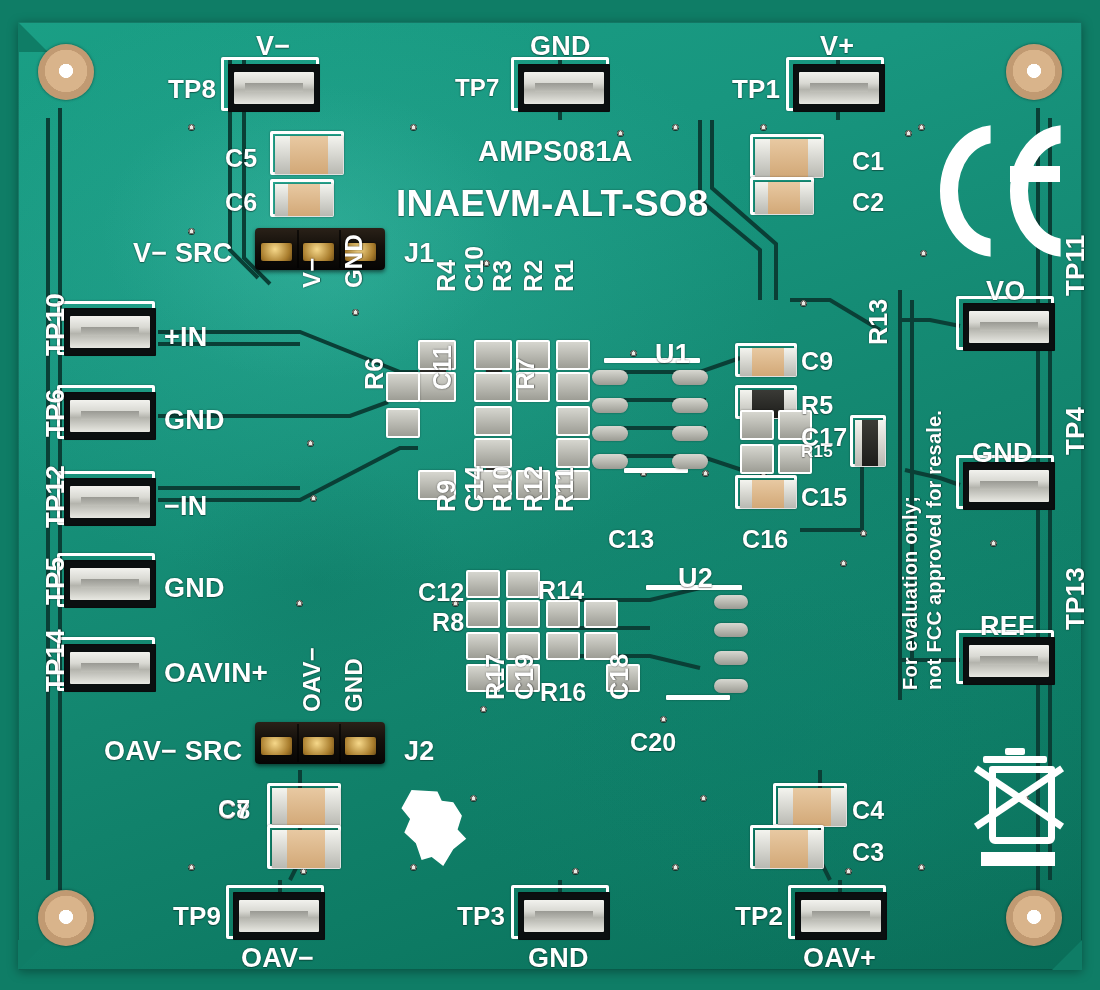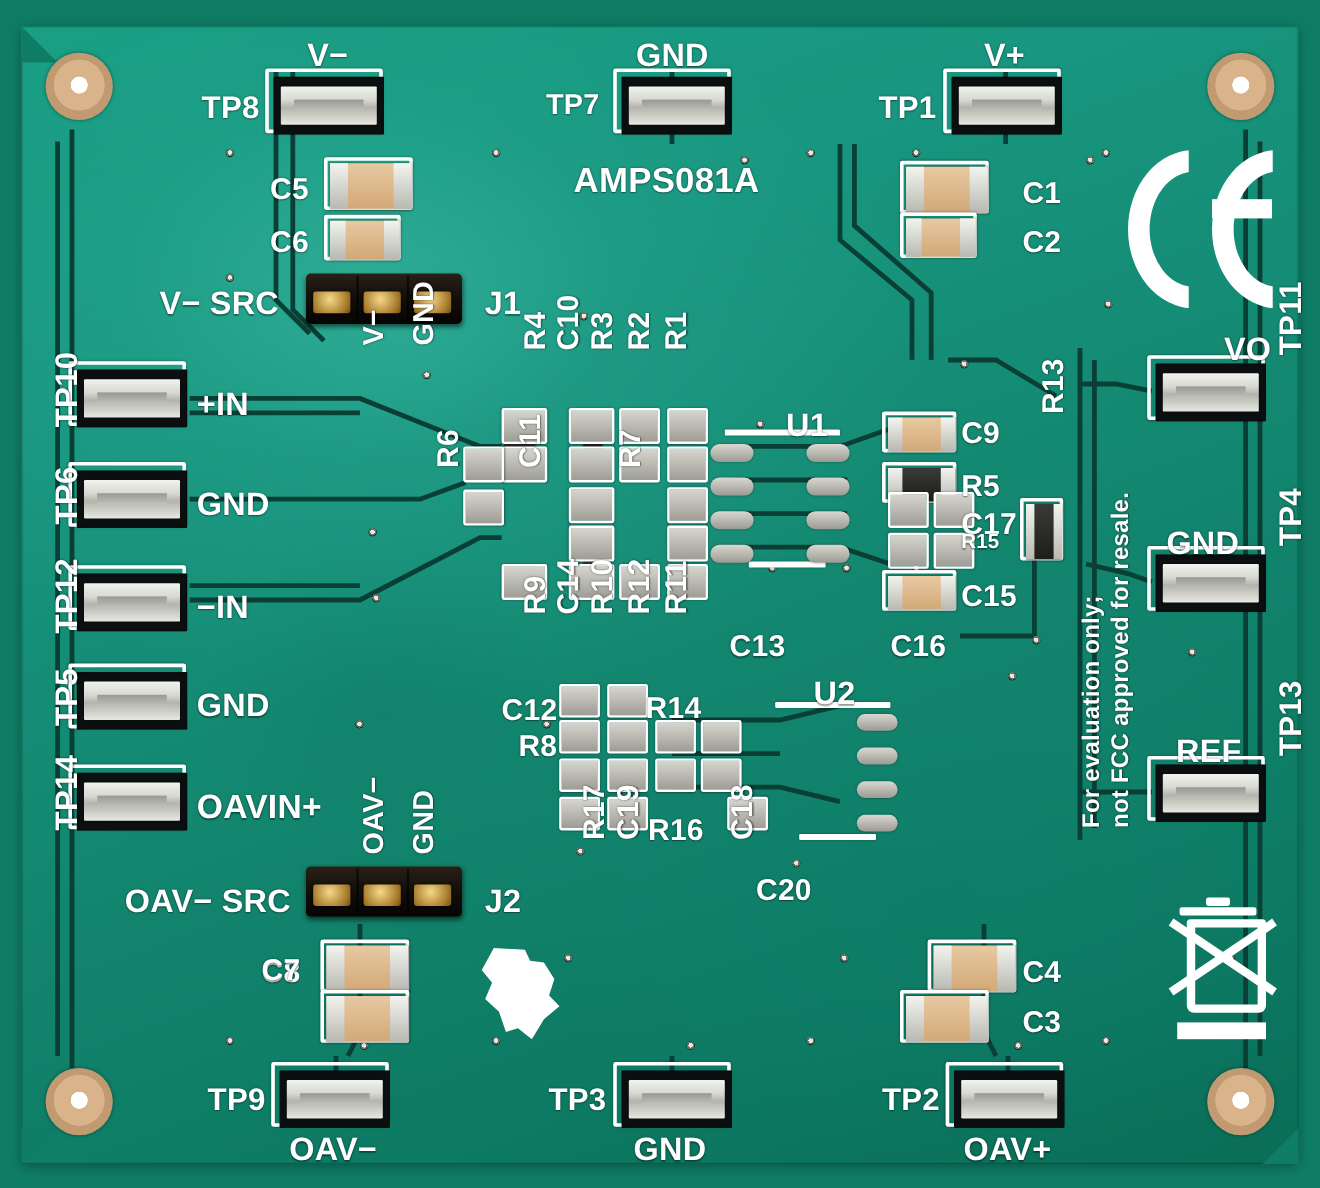--- a/index.html
+++ b/index.html
@@ -302,21 +302,21 @@
       </div>
       <div class="silk" style="left:42px;top:692px;font-size:26px;transform-origin:left top;transform:rotate(-90deg);">TP14</div>
       <div class="silk" style="left:164px;top:659px;font-size:28px;">OAVIN+</div>
       <div style="position:absolute;left:963px;top:303px;width:92px;height:48px;">
         <div class="silkbox" style="left:-7px;top:-7px;width:92px;height:48px;"></div>
         <div class="tp" style="left:0;top:0;width:92px;height:48px;">
           <div class="body"></div>
         </div>
       </div>
       <div class="silk" style="left:1062px;top:296px;font-size:26px;transform-origin:left top;transform:rotate(-90deg);">TP11</div>
-      <div class="silk" style="left:986px;top:278px;font-size:27px;margin-left:34px;">VO</div>
+      <div class="silk" style="left:986px;top:278px;font-size:27px;">VO</div>
       <div style="position:absolute;left:963px;top:462px;width:92px;height:48px;">
         <div class="silkbox" style="left:-7px;top:-7px;width:92px;height:48px;"></div>
         <div class="tp" style="left:0;top:0;width:92px;height:48px;">
           <div class="body"></div>
         </div>
       </div>
       <div class="silk" style="left:1062px;top:455px;font-size:26px;transform-origin:left top;transform:rotate(-90deg);">TP4</div>
       <div class="silk" style="left:972px;top:440px;font-size:27px;">GND</div>
       <div style="position:absolute;left:963px;top:637px;width:92px;height:48px;">
         <div class="silkbox" style="left:-7px;top:-7px;width:92px;height:48px;"></div>
@@ -573,20 +573,21 @@
       <div class="silk" style="left:512px;top:700px;font-size:25px;transform-origin:left top;transform:rotate(-90deg);">C19</div>
       <div class="silk" style="left:607px;top:700px;font-size:25px;transform-origin:left top;transform:rotate(-90deg);">C18</div>
       <div class="silk" style="left:630px;top:730px;font-size:25px;">C20</div>
       <div class="silk" style="left:218px;top:798px;font-size:25px;">C8</div>
       <div class="silk" style="left:218px;top:797px;font-size:25px;">C7</div>
       <div class="silk" style="left:852px;top:798px;font-size:25px;">C4</div>
       <div class="silk" style="left:852px;top:840px;font-size:25px;">C3</div>
     </div>
 
   <div class="silk" style="left:478px;top:137px;font-size:29px;">AMPS081A</div>
+  <div class="silk" style="left:396px;top:185px;font-size:37px;">INAEVM-ALT-SO8</div>
 
   <div style="position:absolute;left:900px;top:690px;transform-origin:left top;transform:rotate(-90deg);">
     <div style="display:flex;flex-direction:column;">
       <span class="silk" style="position:relative;left:0;top:0;font-size:20px;">For evaluation only;</span>
       <span class="silk" style="position:relative;left:0;top:4px;font-size:20px;">not FCC approved for resale.</span>
     </div>
   </div>
 
   <div class="ce" style="left:940px;top:125px;">
     <div class="c"></div>

